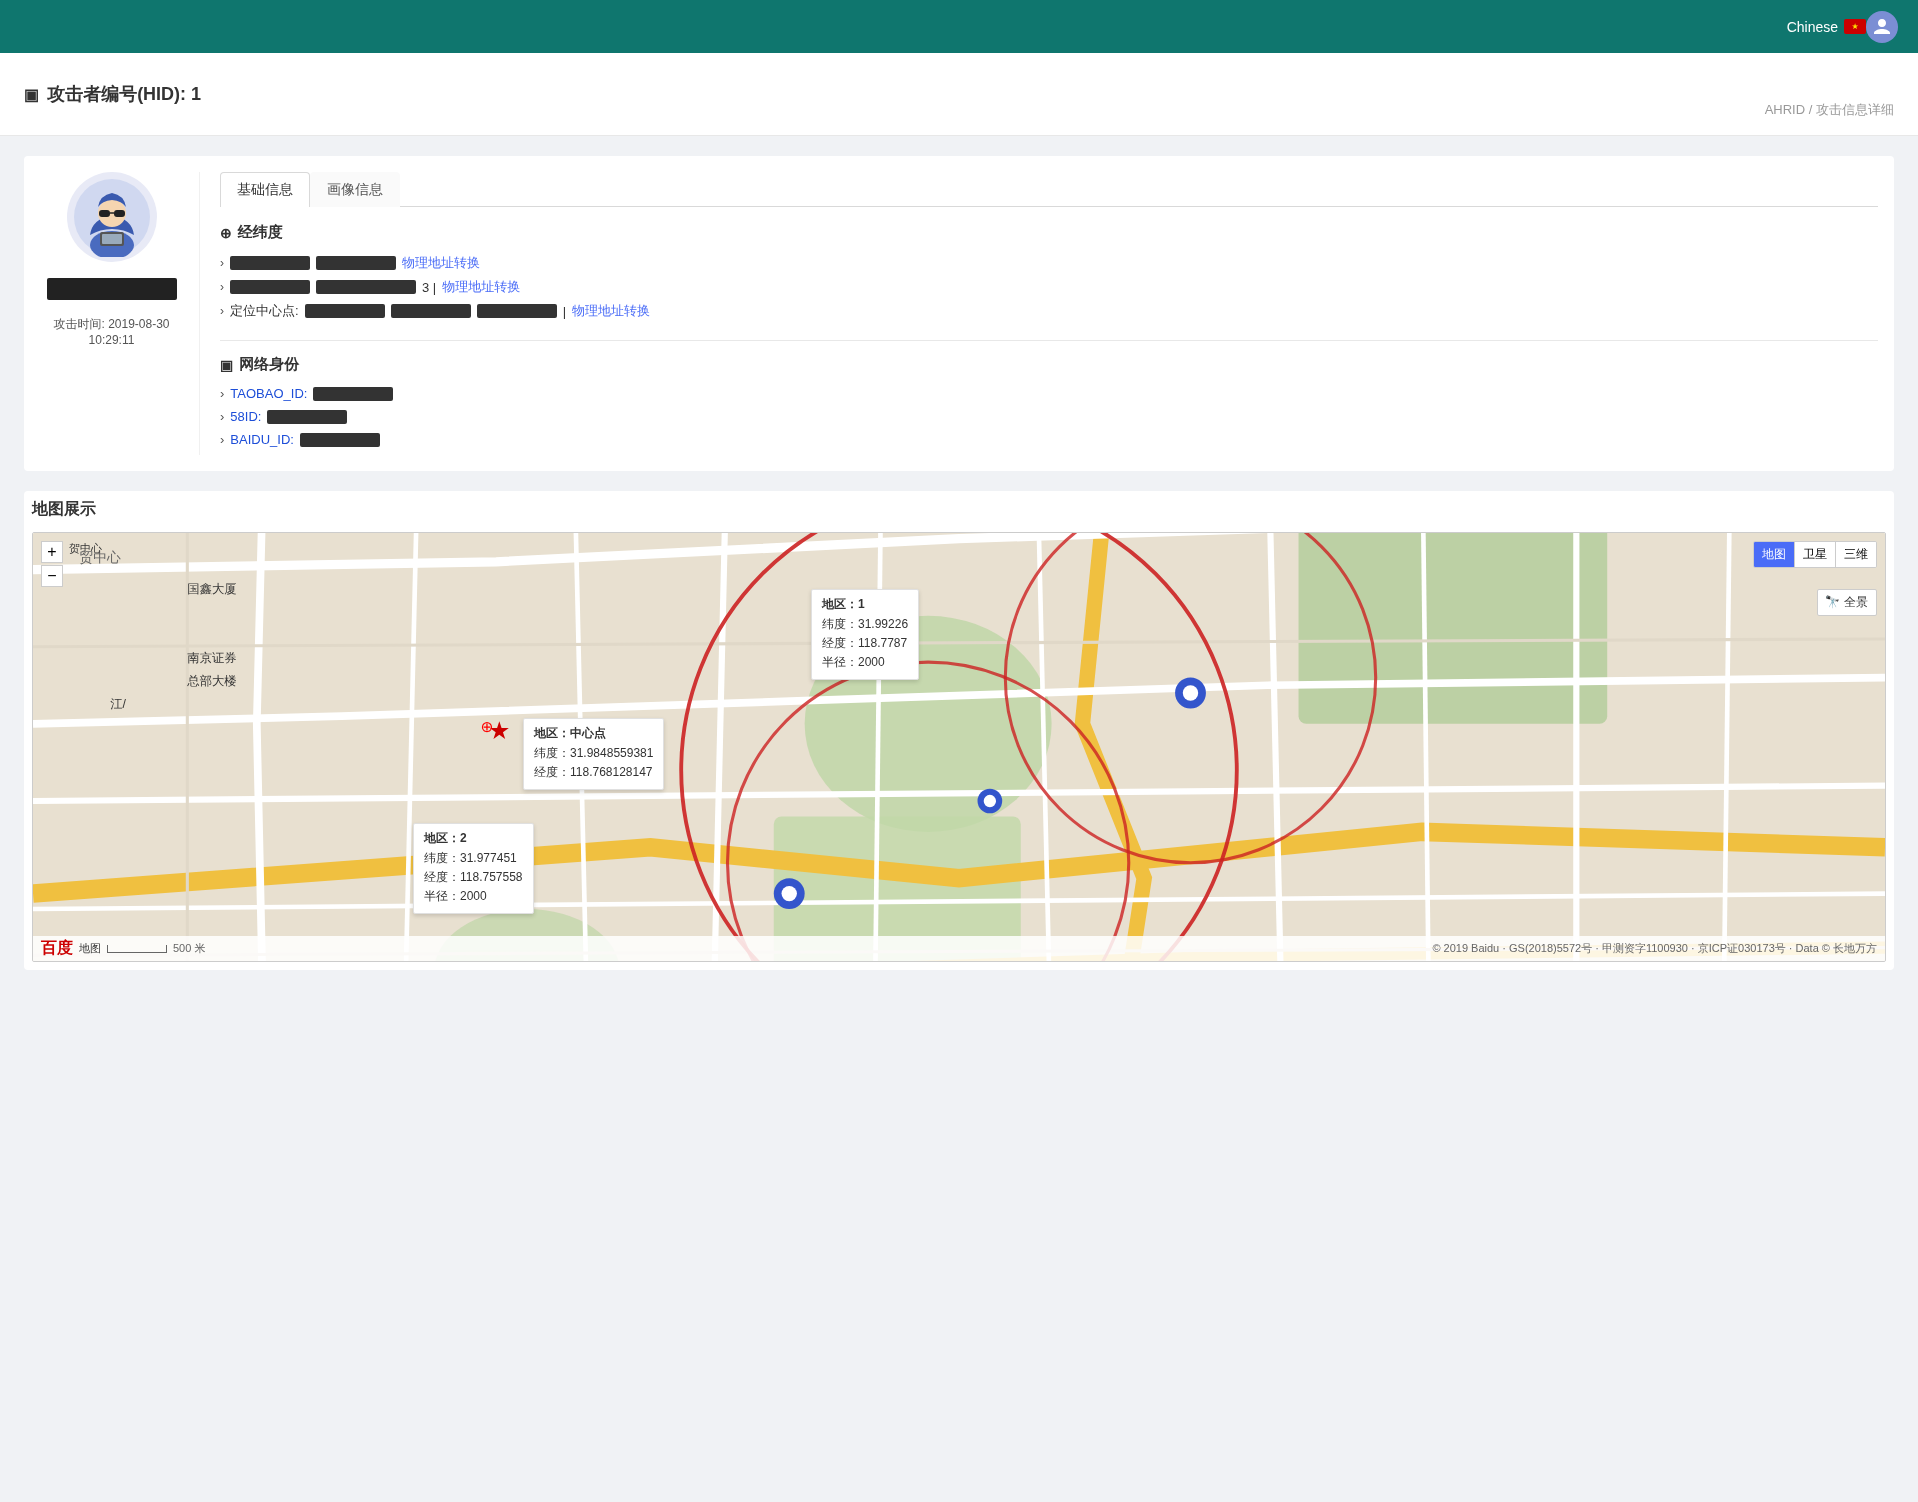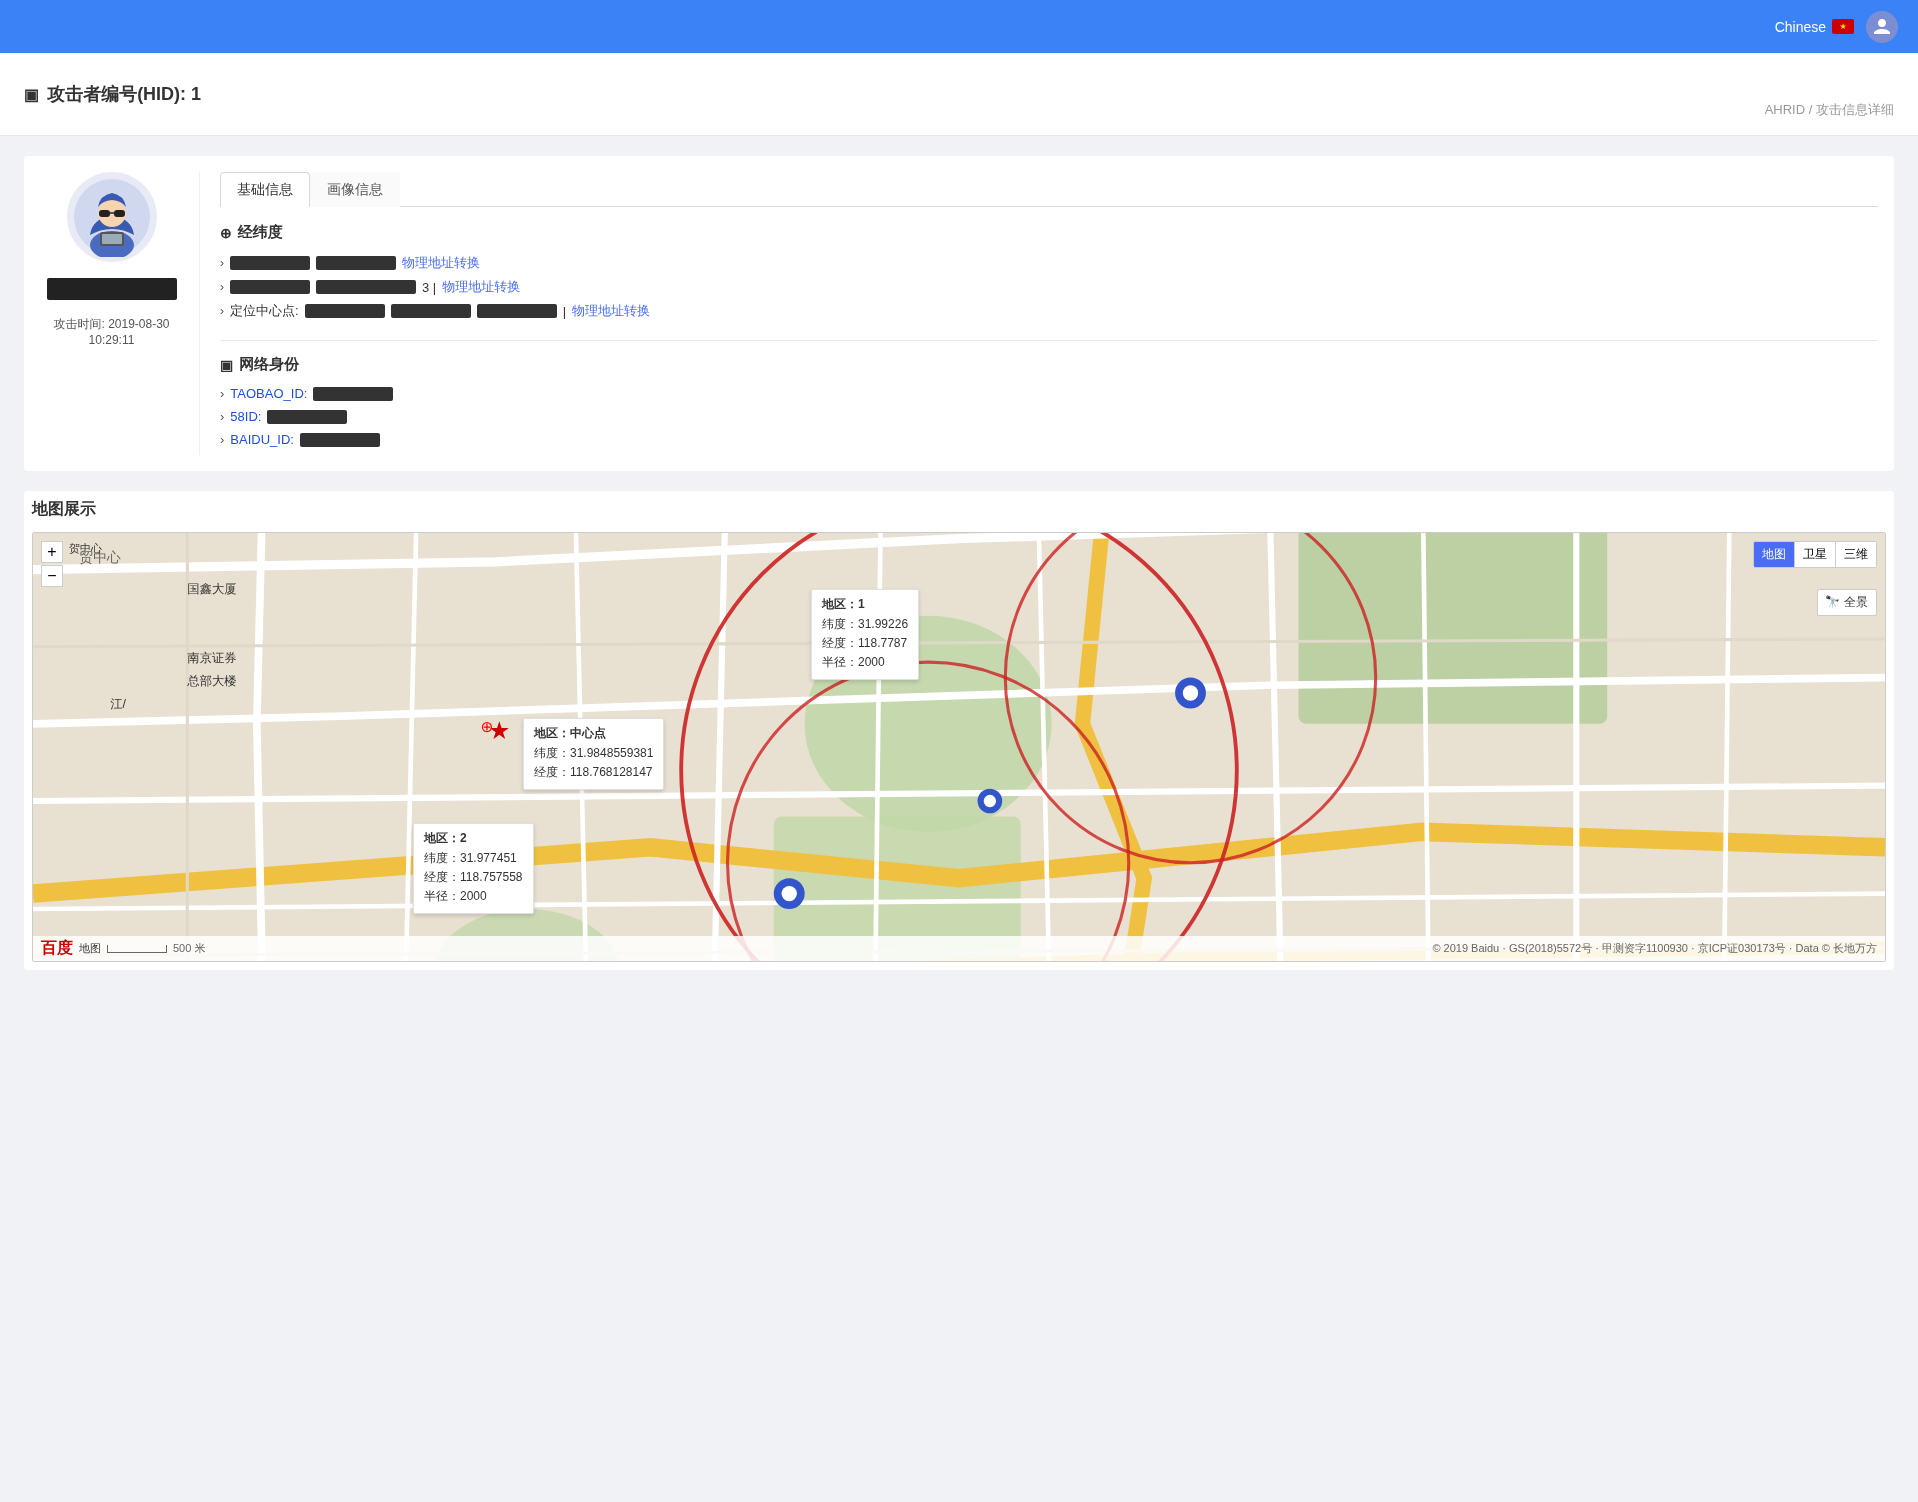--- a/index.html
+++ b/index.html
@@ -1,26 +1,25 @@
 <!DOCTYPE html>
 <html><head>
   <meta charset="utf-8">
   <style>
     * { box-sizing: border-box; margin: 0; padding: 0; }
     body { font-family: 'Microsoft YaHei', Arial, sans-serif; background: #f0f2f5; font-size: 14px; color: #333; }
 
     
     .header {
-      background: #3b82f6;
+      background: #0f766e;
       height: 53px;
       display: flex;
       align-items: center;
       justify-content: flex-end;
       padding: 0 20px;
-      gap: 12px;
     }
     .header-lang {
       color: white;
       font-size: 14px;
       display: flex;
       align-items: center;
       gap: 6px;
     }
     .flag-icon {
       width: 22px;

